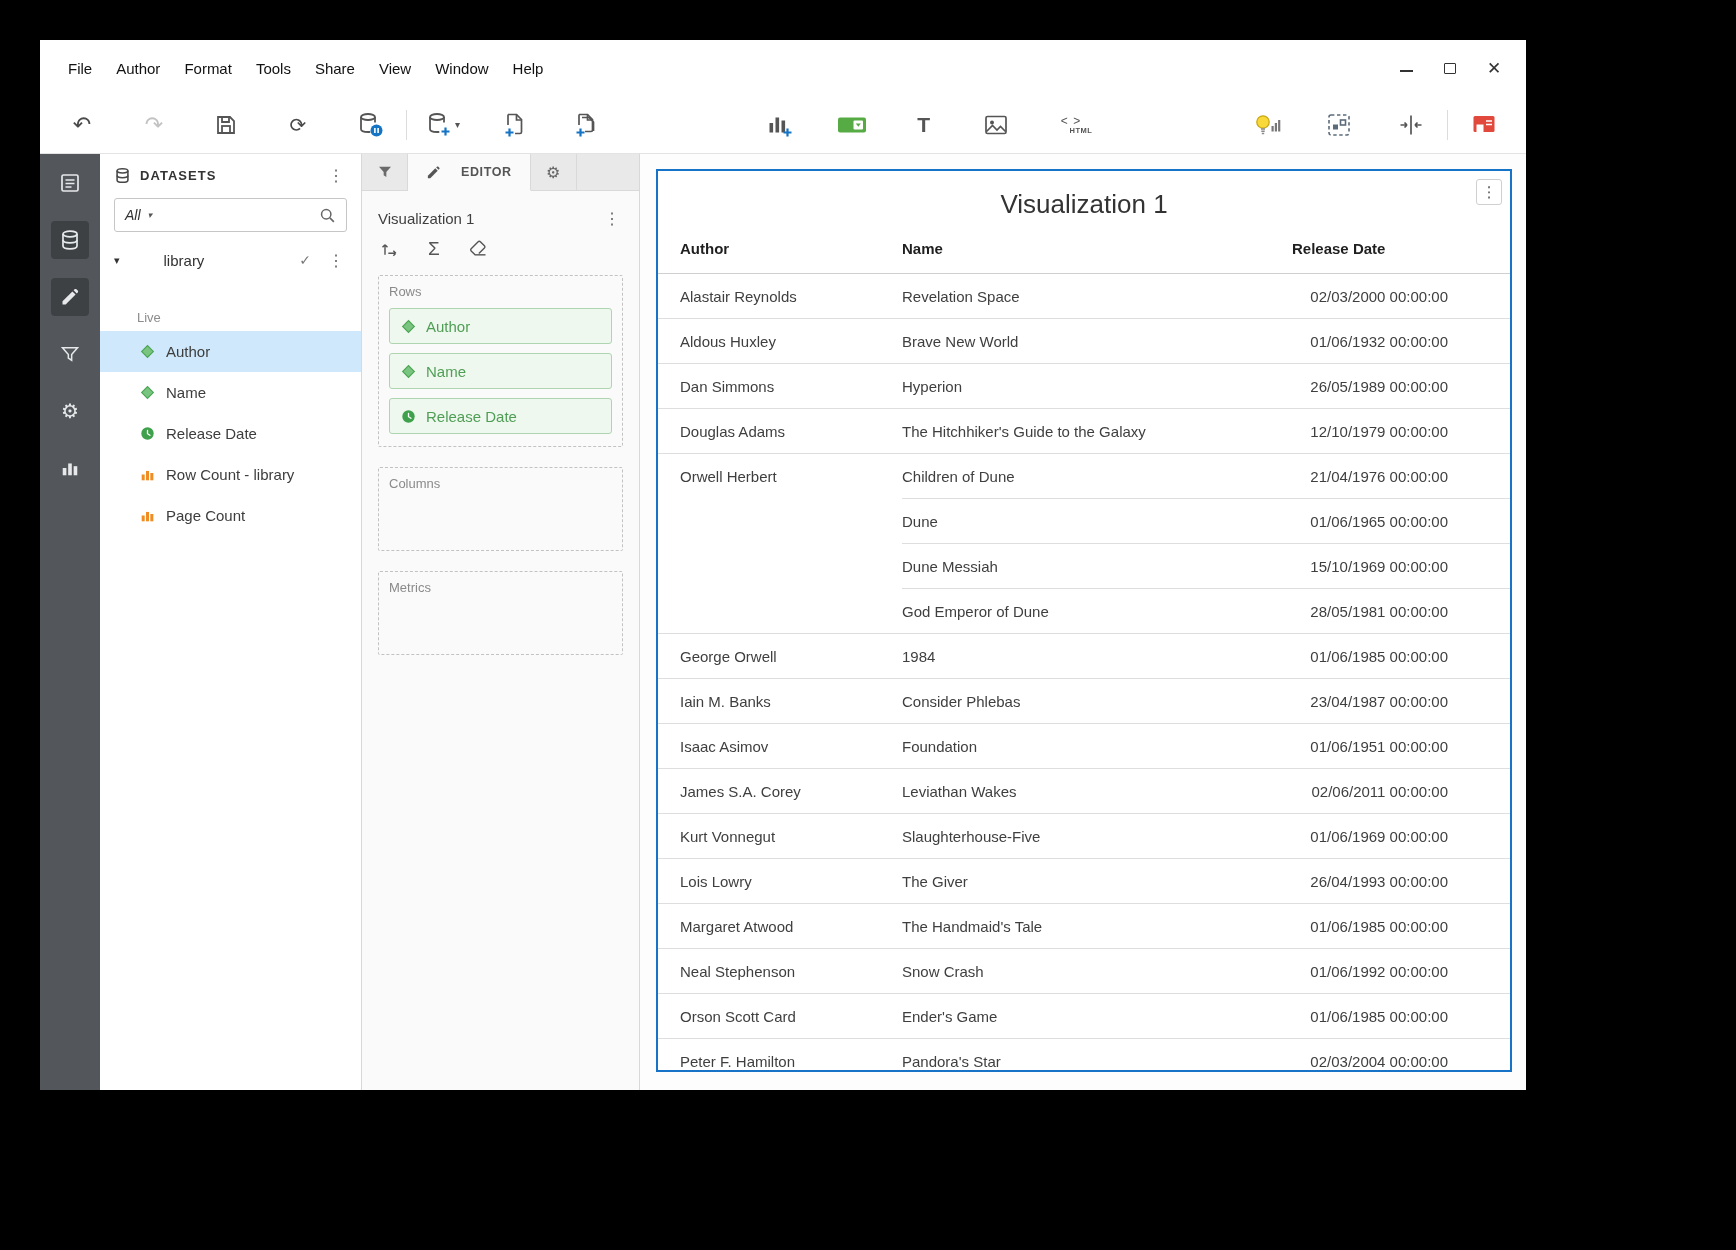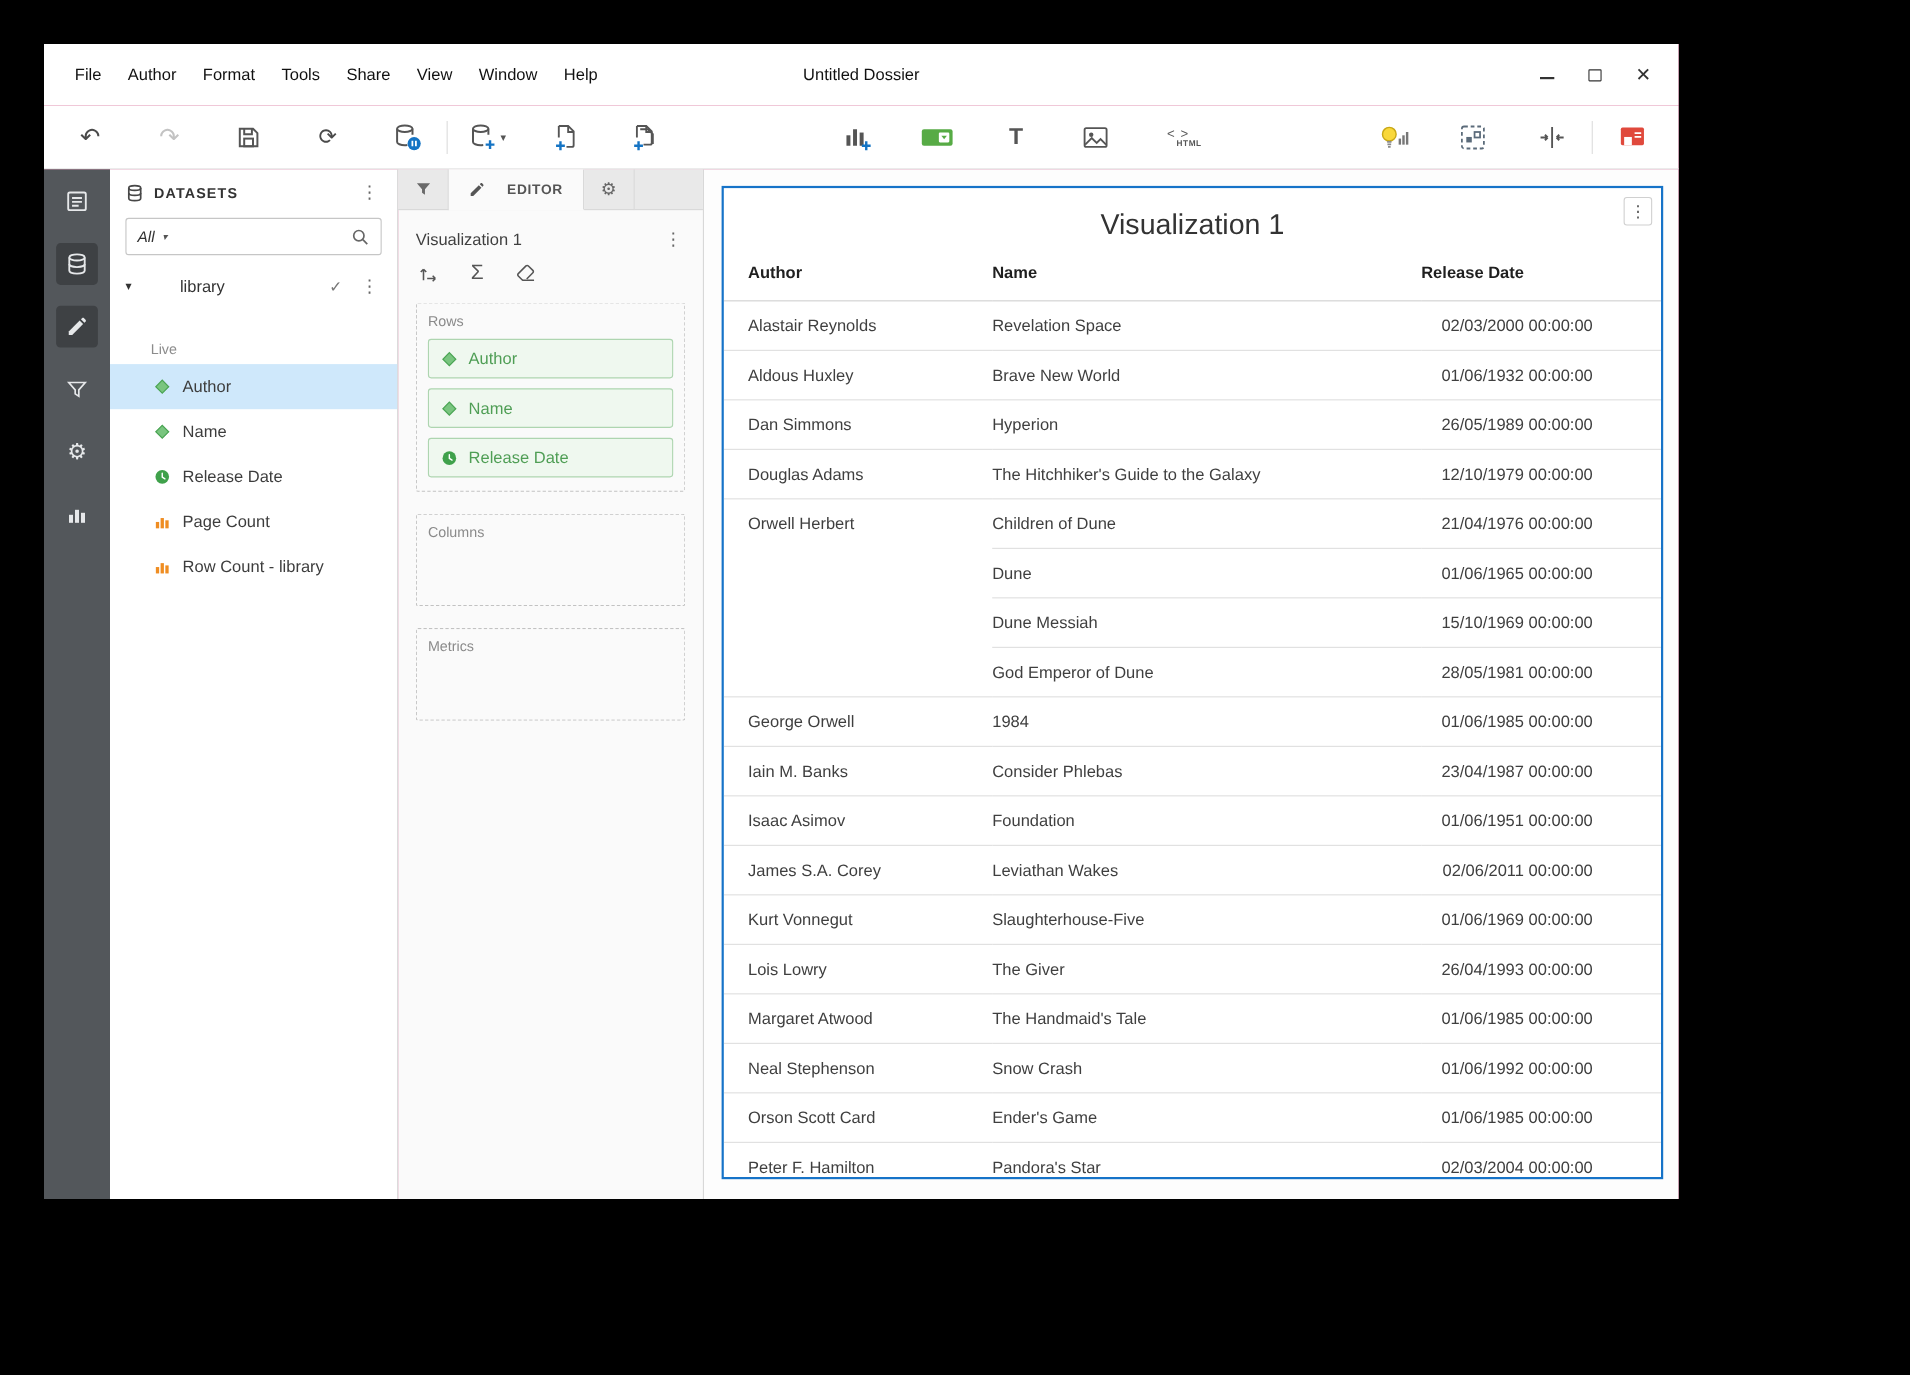--- a/index.html
+++ b/index.html
@@ -111,21 +111,20 @@
     <div class="menus">
       <span class="menu-item">File</span>
       <span class="menu-item">Author</span>
       <span class="menu-item">Format</span>
       <span class="menu-item">Tools</span>
       <span class="menu-item">Share</span>
       <span class="menu-item">View</span>
       <span class="menu-item">Window</span>
       <span class="menu-item">Help</span>
     </div>
-    <div class="win-title">Untitled Dossier</div>
     <div class="win-controls">
       <span class="win-btn">
           <span class="glyph-min"></span>
         </span>
       <span class="win-btn">
           <span class="glyph-max"></span>
         </span>
       <span class="win-btn">
           <span class="glyph-close">✕</span>
         </span>
@@ -349,31 +348,31 @@
             <span class="f-label">Release Date</span>
           </div>
           <div class="field-row">
             <span class="f-icon">
               <svg width="15" height="15" viewBox="0 0 16 16">
                 <rect x="1.8" y="8" width="3.2" height="6.2" fill="#ef8d22"></rect>
                 <rect x="6.4" y="4.2" width="3.2" height="10" fill="#ef8d22"></rect>
                 <rect x="11" y="6.4" width="3.2" height="7.8" fill="#ef8d22"></rect>
               </svg>
             </span>
-            <span class="f-label">Page Count</span>
+            <span class="f-label">Row Count - library</span>
           </div>
           <div class="field-row">
             <span class="f-icon">
               <svg width="15" height="15" viewBox="0 0 16 16">
                 <rect x="1.8" y="8" width="3.2" height="6.2" fill="#ef8d22"></rect>
                 <rect x="6.4" y="4.2" width="3.2" height="10" fill="#ef8d22"></rect>
                 <rect x="11" y="6.4" width="3.2" height="7.8" fill="#ef8d22"></rect>
               </svg>
             </span>
-            <span class="f-label">Row Count - library</span>
+            <span class="f-label">Page Count</span>
           </div>
         </div>
     </div>
 
     <div class="editor-panel">
       <div class="tabs">
         <span class="tab">
           <svg width="16" height="16" viewBox="0 0 24 24" fill="#6a6a6a">
               <path d="M3 4h18l-7 8v7.5l-4-2.6V12z"></path>
             </svg>

